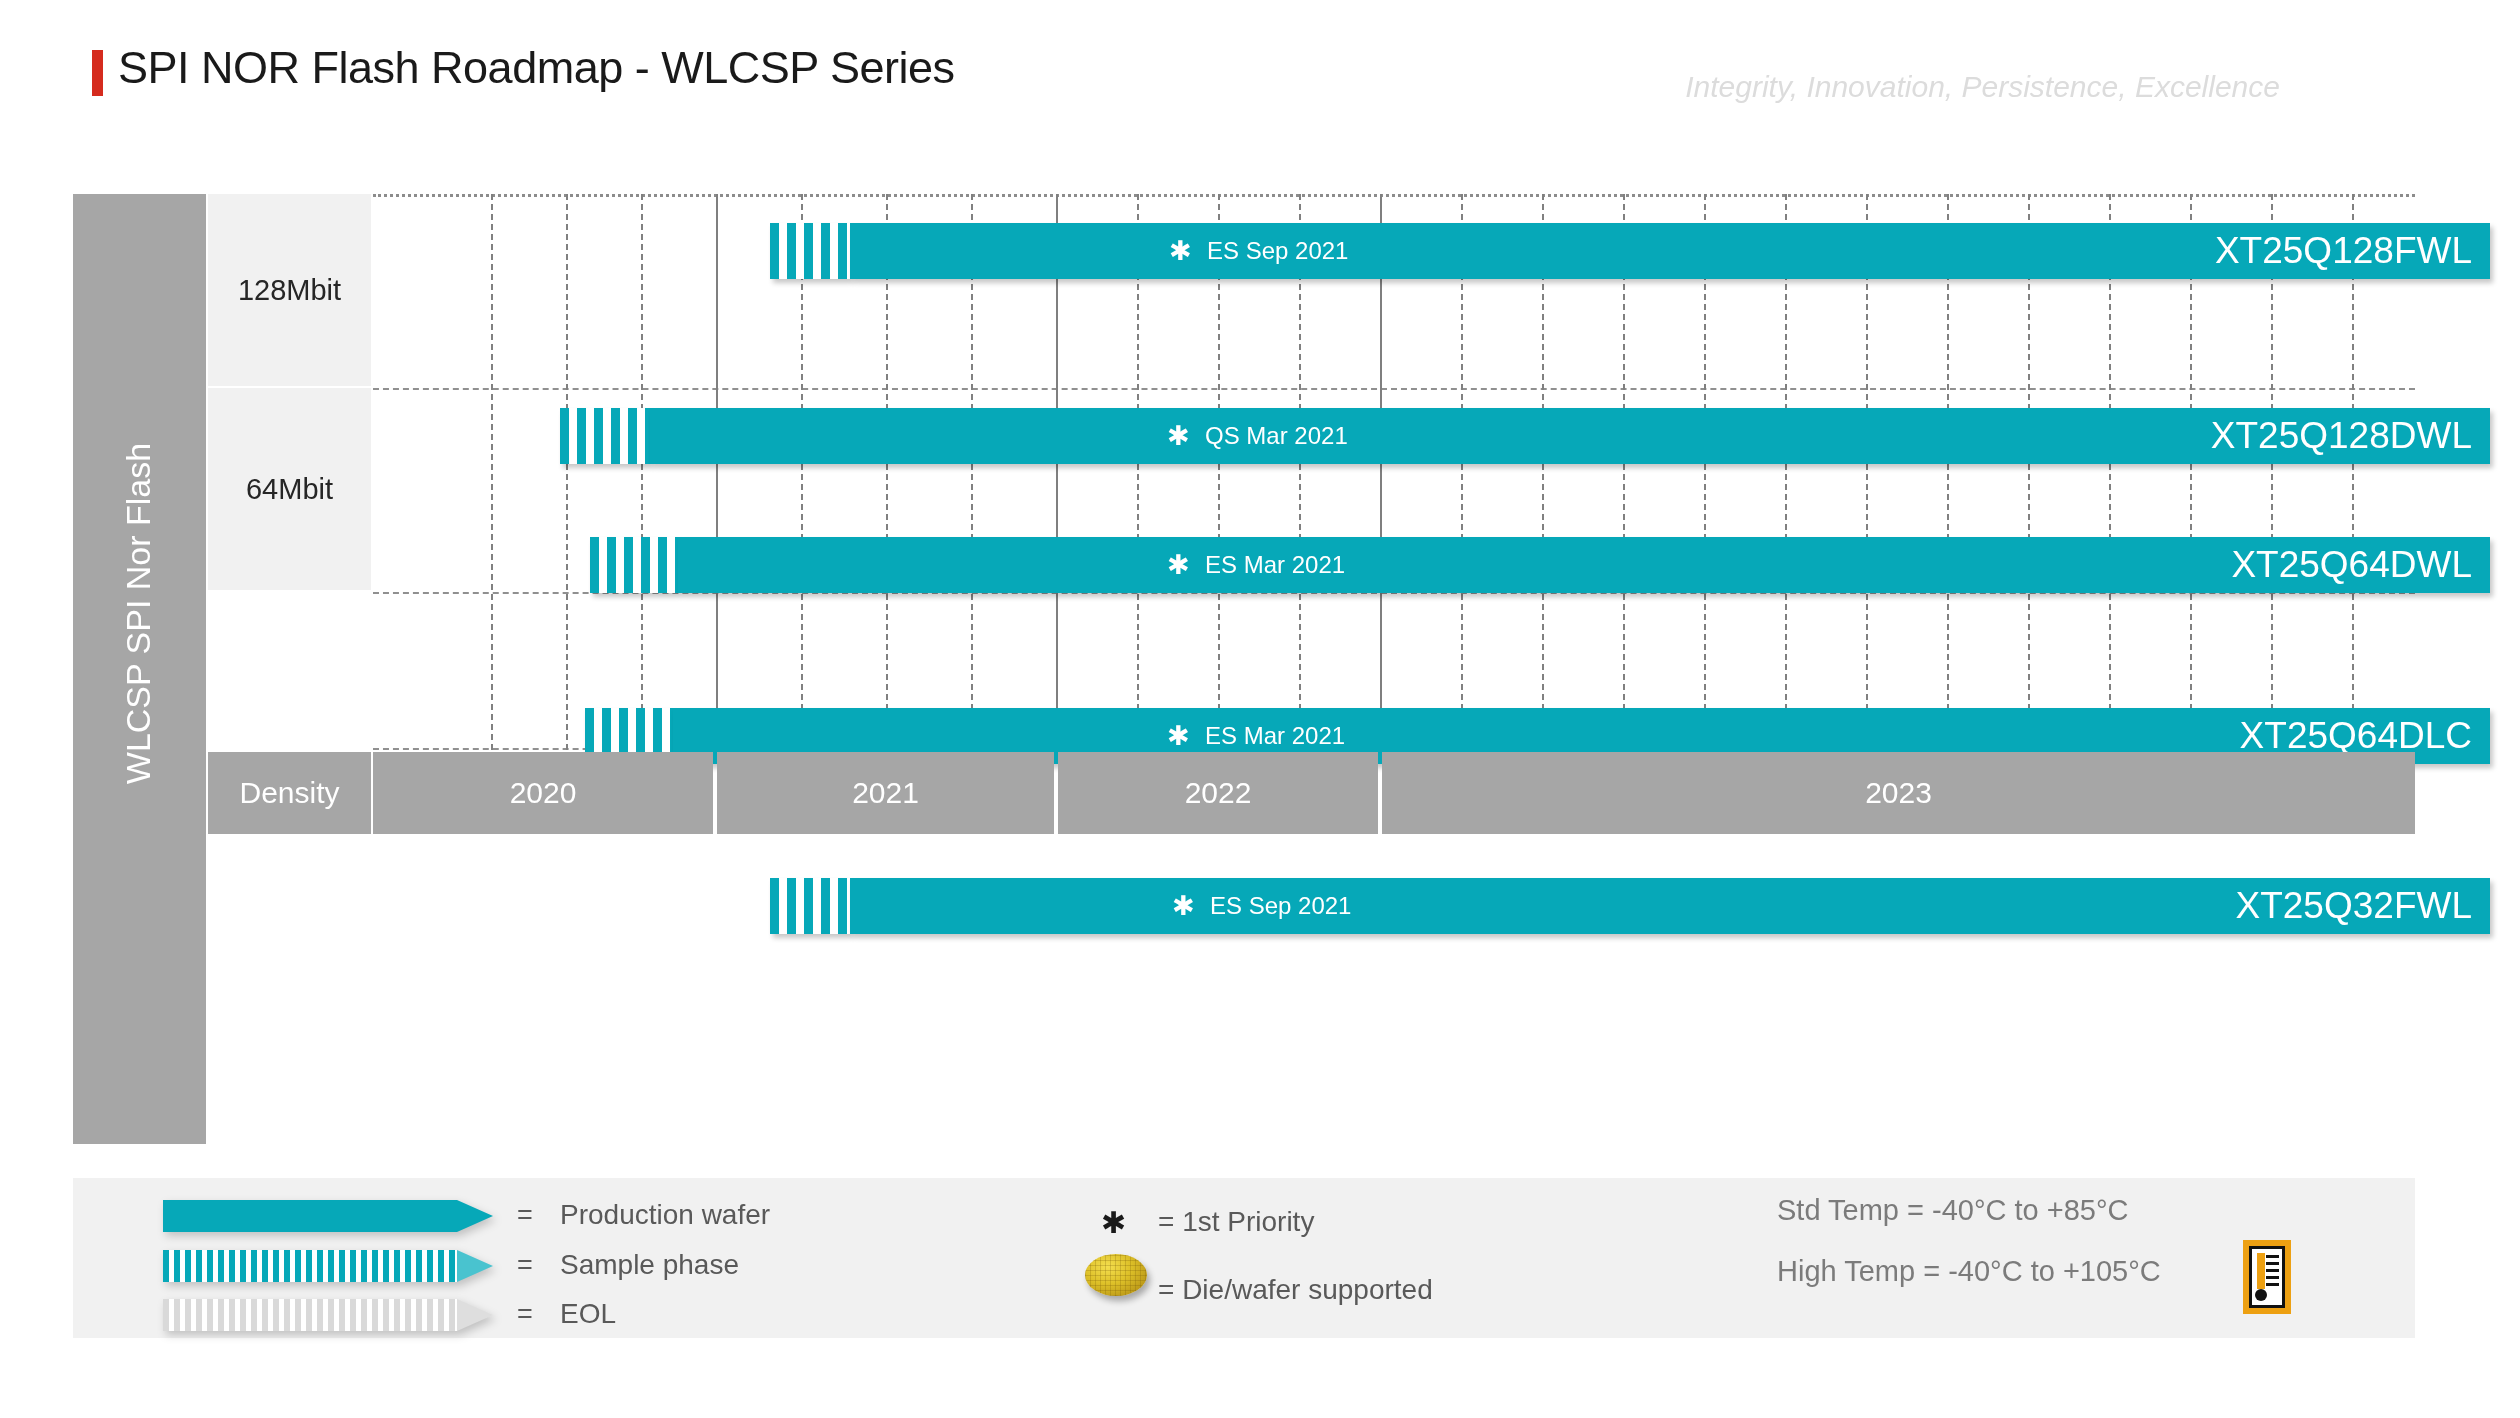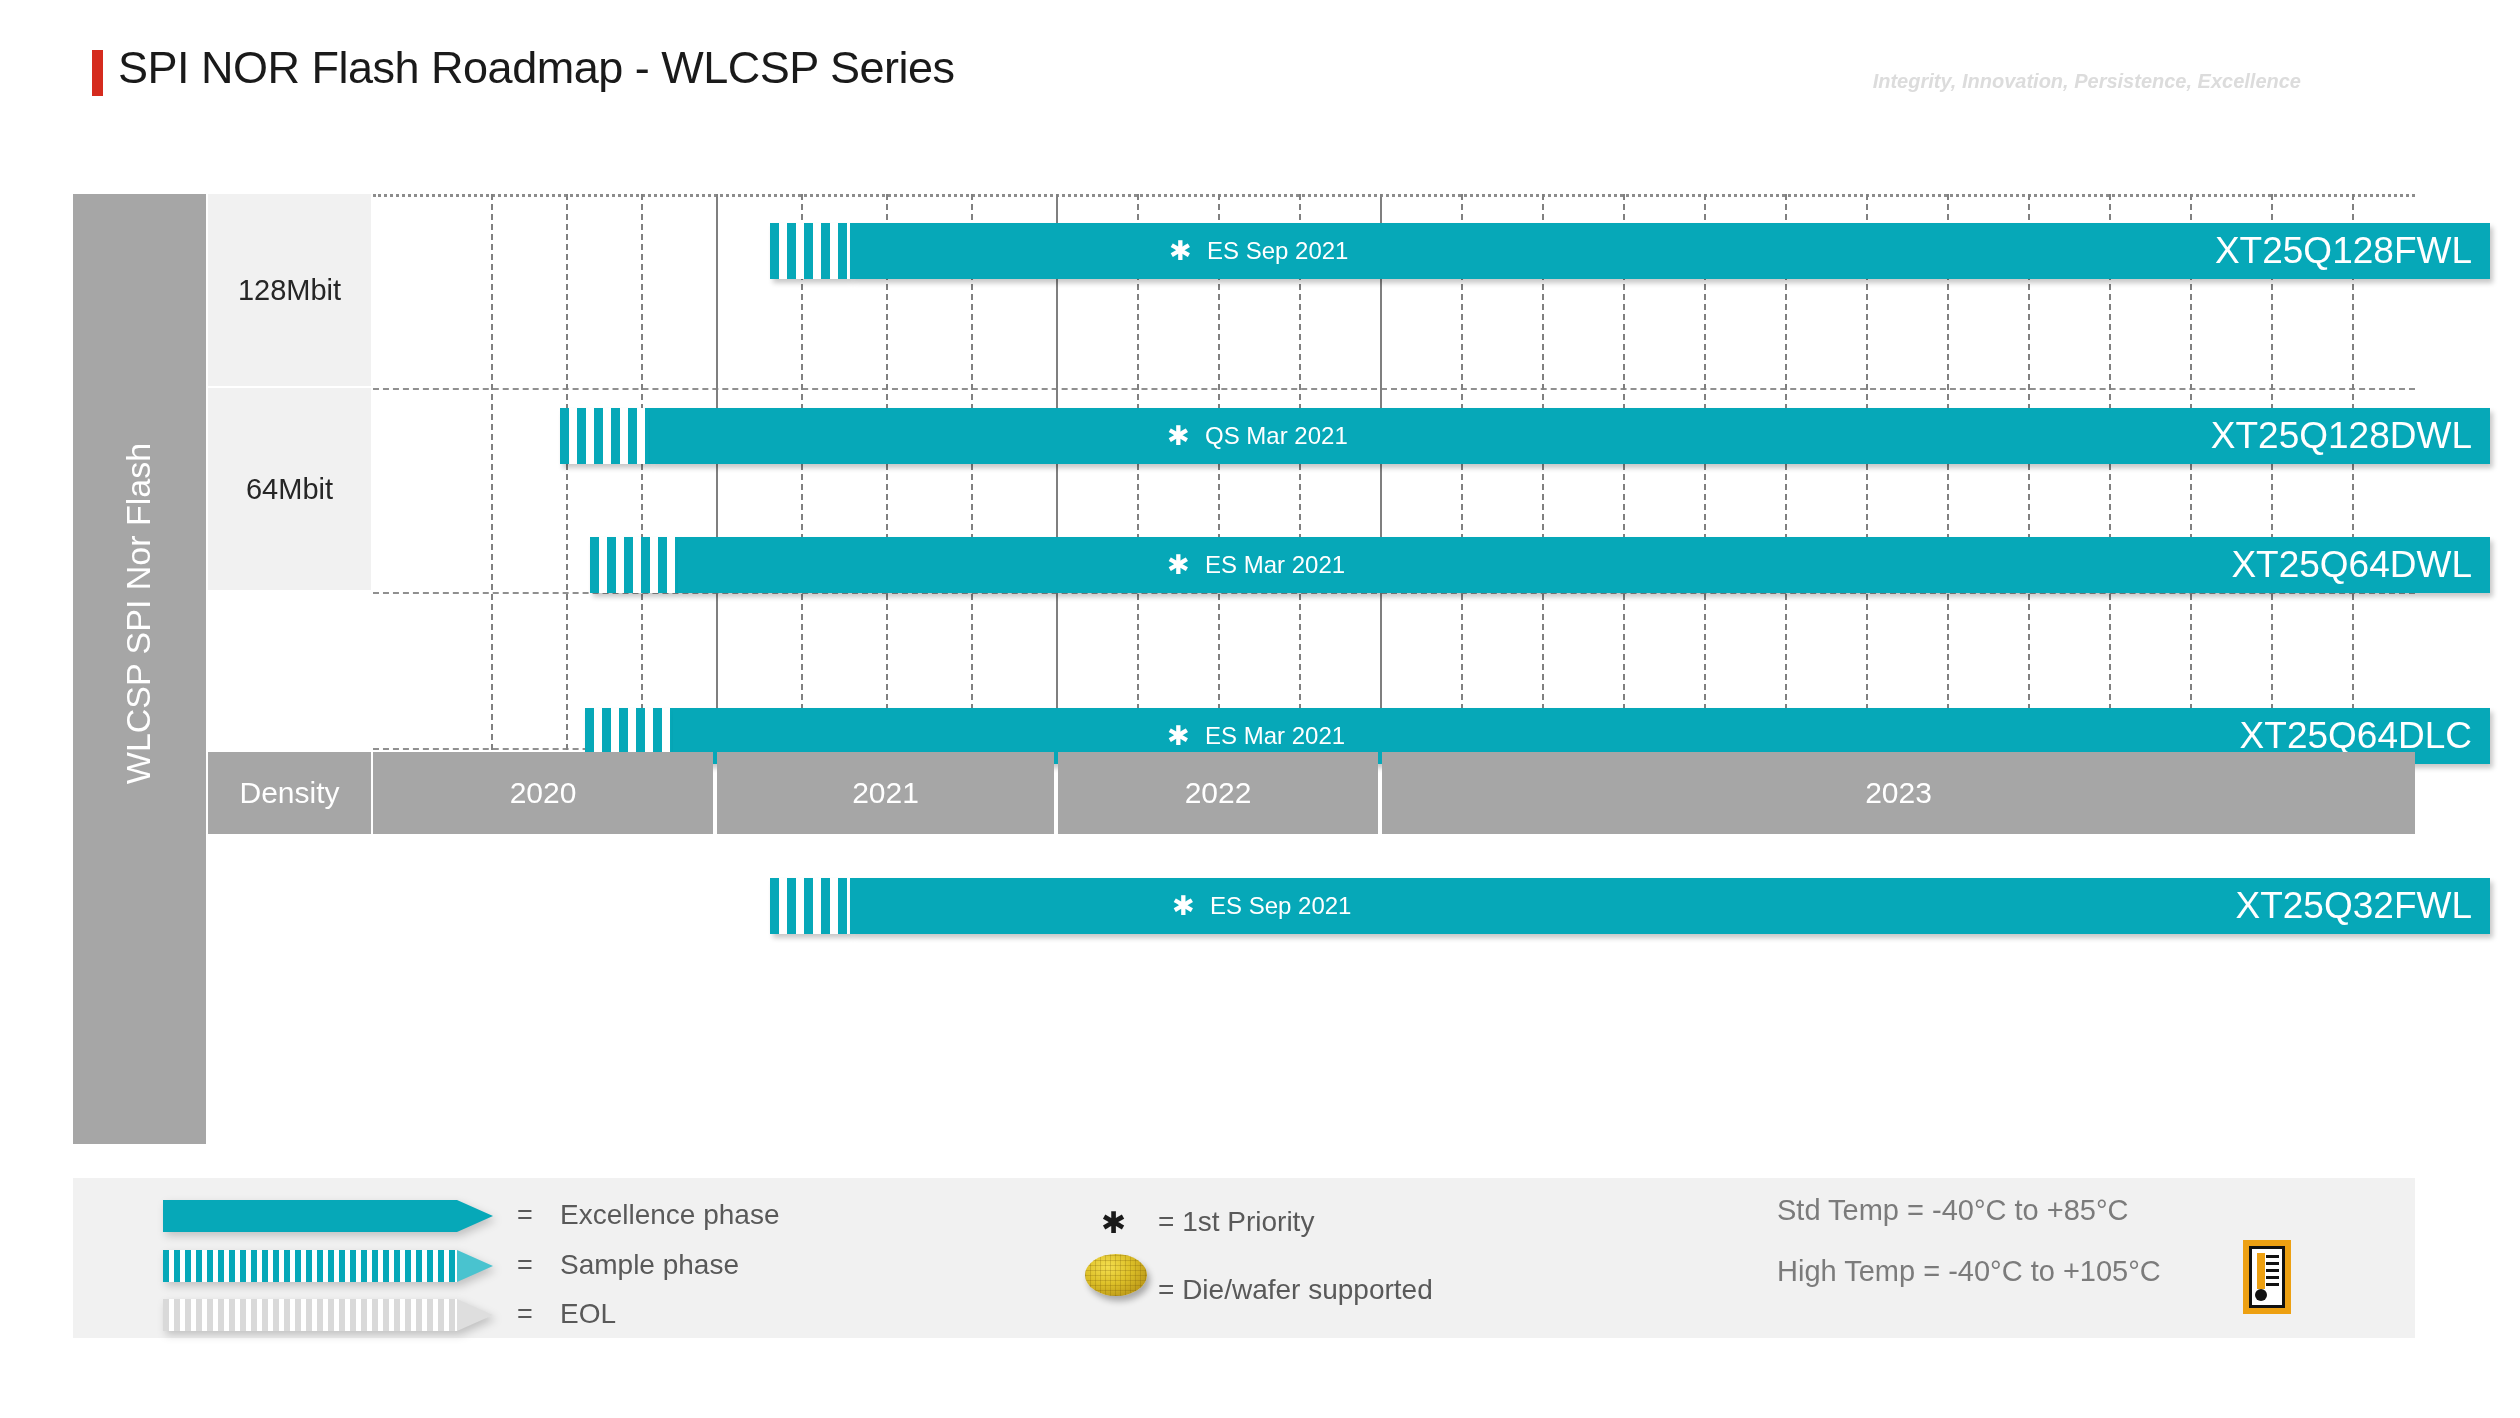--- a/index.html
+++ b/index.html
@@ -4,22 +4,22 @@
 <style>
   * { margin:0; padding:0; box-sizing:border-box; }
   html,body { width:2520px; height:1418px; background:#ffffff; }
   body { font-family:"Liberation Sans", sans-serif; position:relative; overflow:hidden; }
 
   
   #header { position:absolute; left:0; top:0; width:2324px; height:120px; }
   #title-accent { position:absolute; left:92px; top:50px; width:11px; height:46px; background:#d52b1e; }
   #page-title { position:absolute; left:118px; top:42px; font-size:45px; color:#1a1a1a;
                 letter-spacing:-0.5px; white-space:nowrap; font-weight:400; }
-  #tagline { position:absolute; right:23px; top:70px; font-size:20px; font-style:italic;
-             font-weight:bold; color:#dcdcdc; white-space:nowrap; }
+  #tagline { position:absolute; right:44px; top:70px; font-size:30px; font-style:italic;
+             font-weight:normal; color:#dcdcdc; white-space:nowrap; }
 
   
   #chart { position:absolute; left:73px; top:194px; width:2342px; height:950px; }
 
   
   #rail { position:absolute; left:0; top:0; width:133px; height:950px; background:#a6a6a6; }
   #rail-label { position:absolute; left:-345px; top:400px; width:820px; text-align:center;
                 transform:rotate(-90deg); transform-origin:center center;
                 color:#ffffff; font-size:34px; white-space:nowrap; }
 
@@ -189,21 +189,21 @@
   </div>
 </div>
 
 <div id="legend">
 
   <div class="lg-arrow" style="left:90px; top:22px; width:330px;">
     <div class="body" style="width:294px; background:#06a8b8;"></div>
     <div class="tip" style="left:294px; border-left:36px solid #06a8b8;"></div>
   </div>
   <div class="lg-eq" style="left:444px; top:22px;">=</div>
-  <div class="lg-txt" style="left:487px; top:21px;">Excellence phase</div>
+  <div class="lg-txt" style="left:487px; top:21px;">Production wafer</div>
 
   <div class="lg-arrow" style="left:90px; top:72px; width:330px;">
     <div class="body" style="width:294px; background:repeating-linear-gradient(90deg,#06a8b8 0px,#06a8b8 6px,#ffffff 6px,#ffffff 11px);"></div>
     <div class="tip" style="left:294px; border-left:36px solid #49c3cf;"></div>
   </div>
   <div class="lg-eq" style="left:444px; top:72px;">=</div>
   <div class="lg-txt" style="left:487px; top:71px;">Sample phase</div>
 
   <div class="lg-arrow" style="left:90px; top:121px; width:330px;">
     <div class="body" style="width:294px; background:repeating-linear-gradient(90deg,#d9d9d9 0px,#d9d9d9 6px,#ffffff 6px,#ffffff 11px);"></div>

